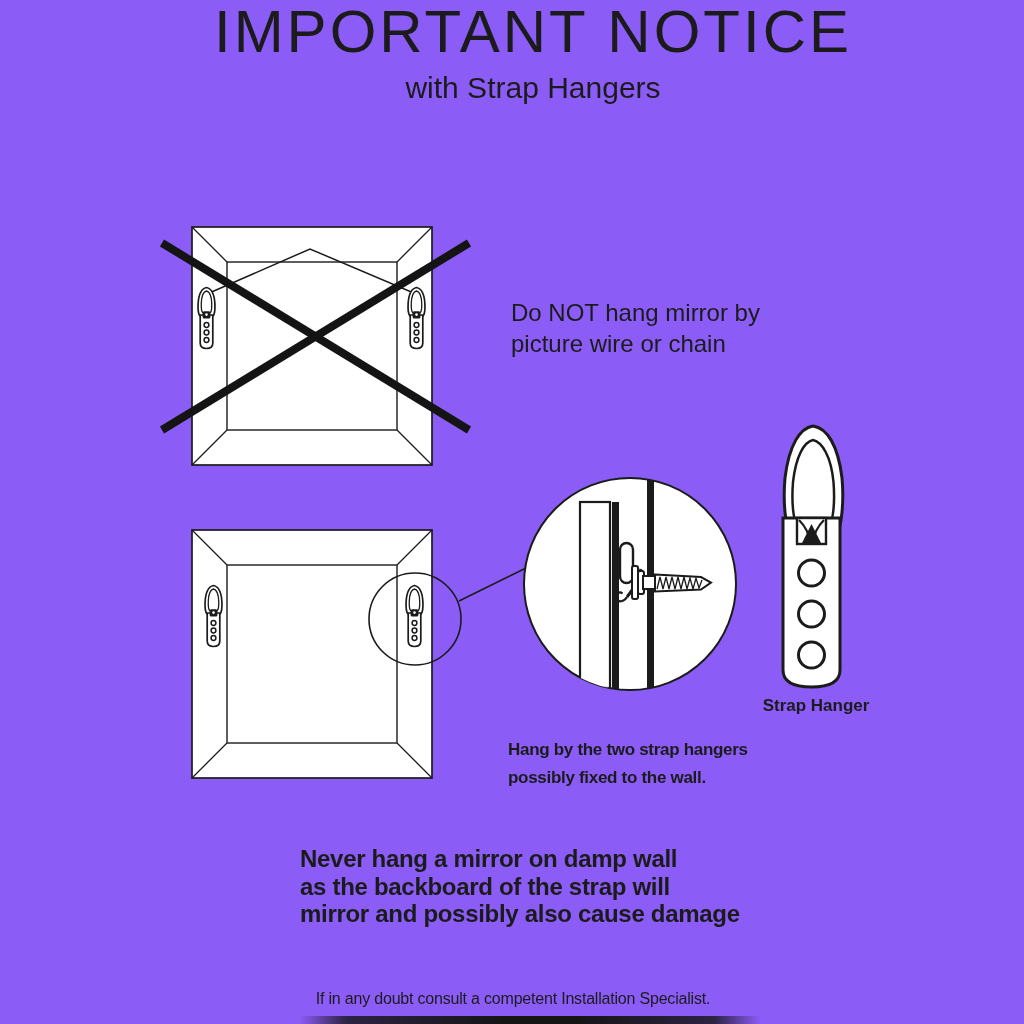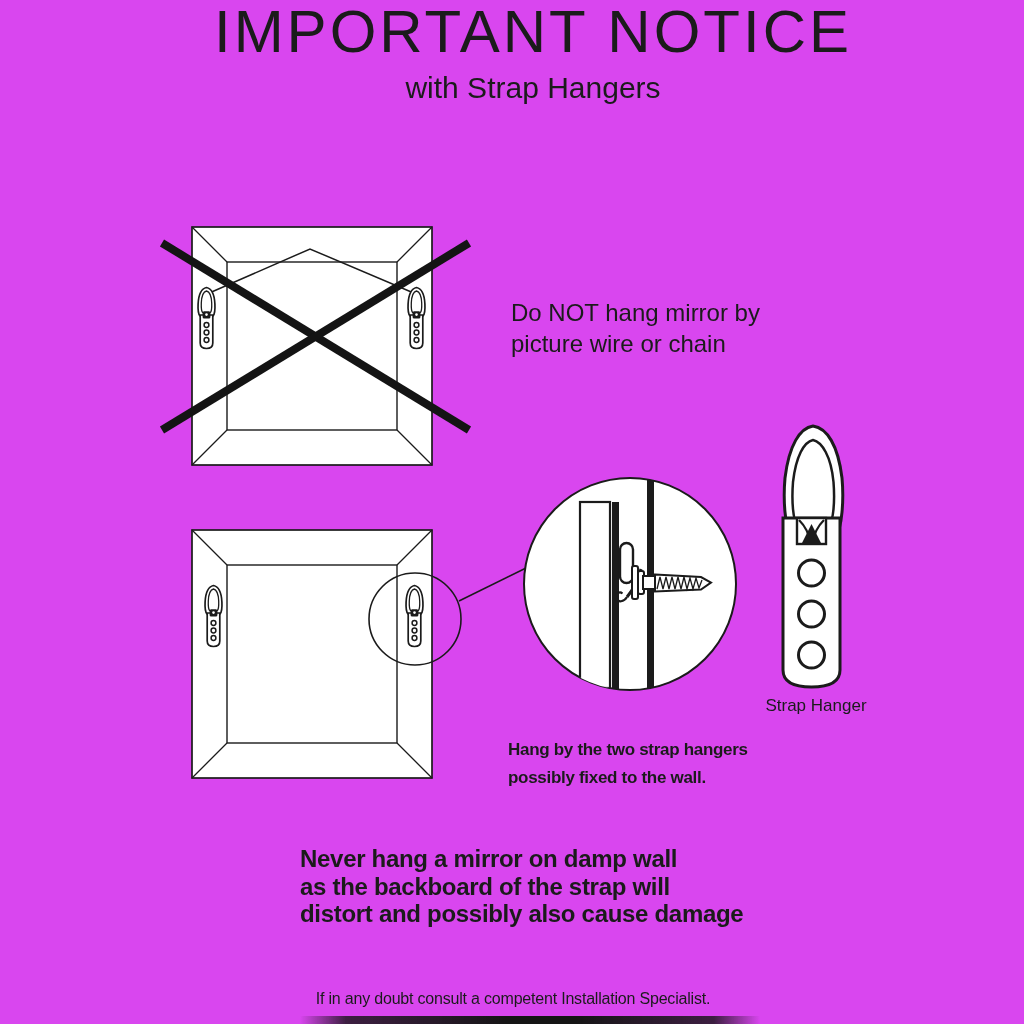--- a/index.html
+++ b/index.html
@@ -1,31 +1,31 @@
 <!DOCTYPE html>
 <html><head>
 <meta charset="utf-8">
 <style>
   html,body{margin:0;padding:0;background:#fff;}
   .page{
-    position:relative;width:1024px;height:1024px;background:#d946ef;
+    position:relative;width:1024px;height:1024px;background:#8b5cf6;
     font-family:"Liberation Sans", sans-serif;color:#1b1b1b;overflow:hidden;
   }
   .abs{position:absolute;}
   .header{left:0;right:0;top:2px;text-align:center;margin-left:42px;}
   .title{font-size:60px;line-height:60px;font-weight:400;letter-spacing:3px;white-space:nowrap;}
   .subtitle{font-size:30px;line-height:40px;font-weight:400;margin-top:6px;}
   svg{display:block;}
   .diagram-svg{left:0;top:0;pointer-events:none;}
   .txt{white-space:nowrap;}
   .wire-warning{left:511px;top:297px;font-size:24px;line-height:31px;font-weight:400;}
   .hang-instruction{left:508px;top:736px;font-size:17px;line-height:27.5px;font-weight:700;letter-spacing:-0.3px;}
   .damp-warning{left:300px;top:845px;font-size:24px;line-height:27.5px;font-weight:700;letter-spacing:-0.3px;}
   .footer-note{left:0;right:0;top:990px;text-align:center;font-size:16px;font-weight:400;letter-spacing:-0.2px;padding-left:2px;}
-  .strap-label{left:748px;top:696px;width:136px;text-align:center;font-size:17px;font-weight:400;}
+  .strap-label{left:748px;top:696px;width:136px;text-align:center;font-size:17px;font-weight:700;}
   .crop-bar{
     left:300px;top:1016px;width:460px;height:8px;
     background:linear-gradient(90deg, rgba(21,21,21,0) 0%, rgba(21,21,21,0.8) 10%, #151515 45%, #151515 60%, rgba(21,21,21,0.8) 90%, rgba(21,21,21,0) 100%);
     filter:blur(0.6px);
   }
 </style>
 </head>
 <body>
 
 <div class="page">
@@ -133,20 +133,20 @@
   <div class="abs txt strap-label">Strap Hanger</div>
 
   <div class="abs txt hang-instruction">
     <div>Hang by the two strap hangers</div>
     <div>possibly fixed to the wall.</div>
   </div>
 
   <div class="abs txt damp-warning">
     <div>Never hang a mirror on damp wall</div>
     <div>as the backboard of the strap will</div>
-    <div>distort and possibly also cause damage</div>
+    <div>mirror and possibly also cause damage</div>
   </div>
 
   <div class="abs txt footer-note">If in any doubt consult a competent Installation Specialist.</div>
 
   <div class="abs crop-bar"></div>
 
 </div>
 
 </body></html>

